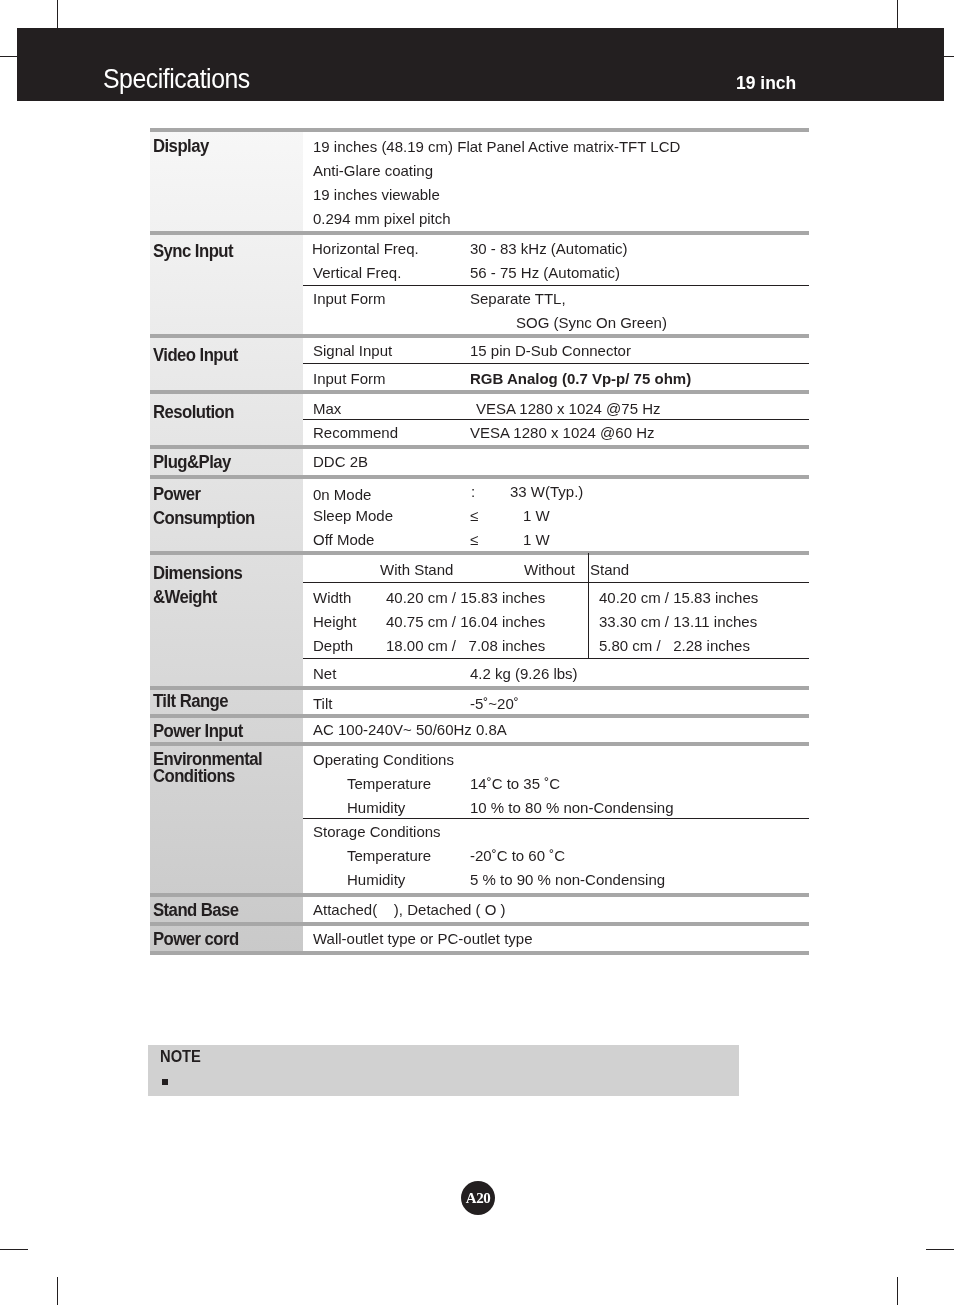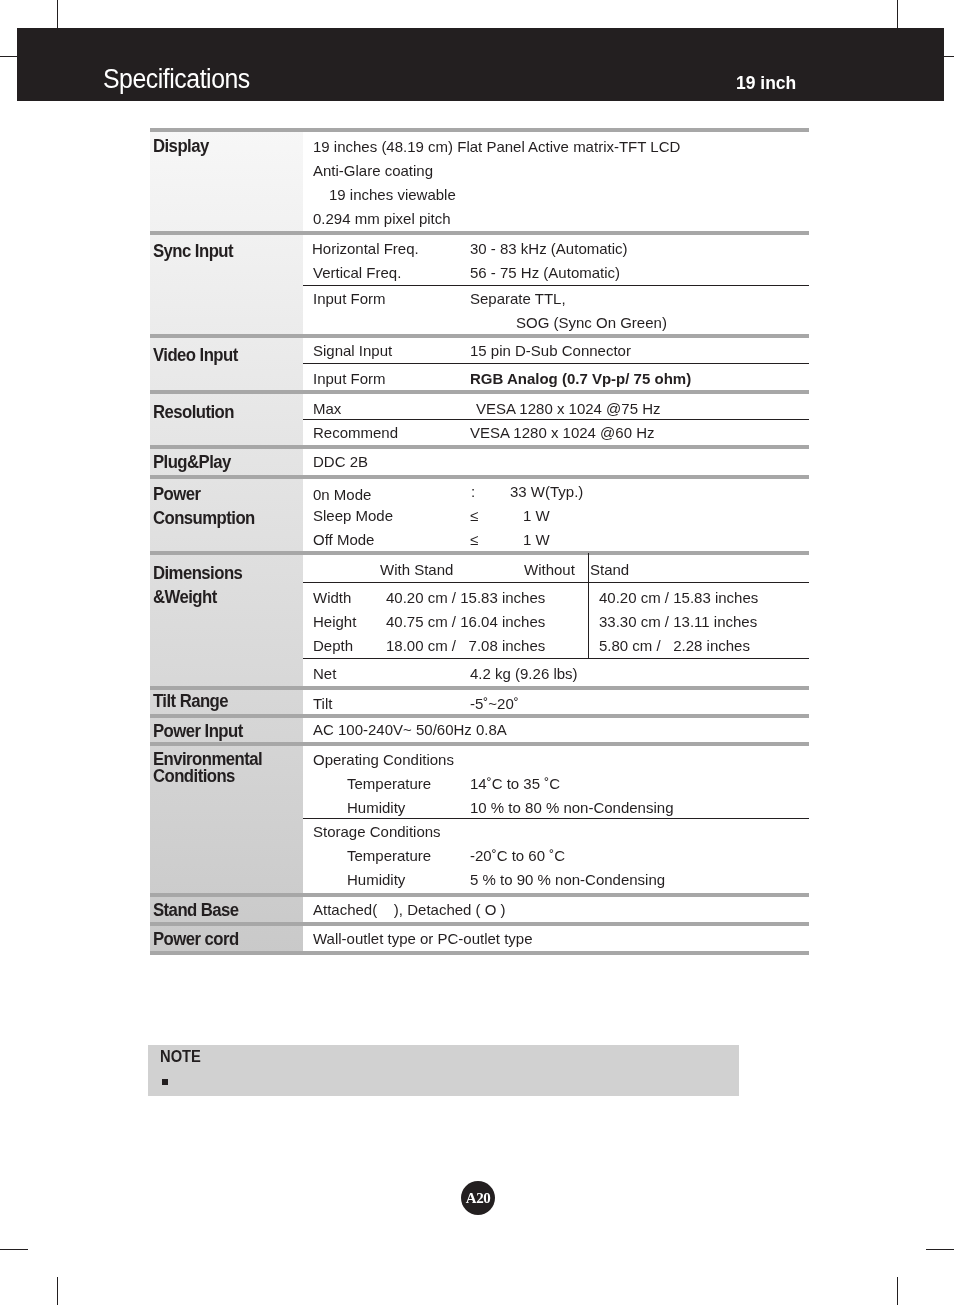--- a/index.html
+++ b/index.html
@@ -59,21 +59,21 @@
 <div class="thin" style="left:303px;top:363px;width:506px;"></div>
 <div class="thin" style="left:303px;top:419px;width:506px;"></div>
 <div class="thin" style="left:303px;top:582px;width:506px;"></div>
 <div class="thin" style="left:303px;top:658px;width:506px;"></div>
 <div class="thin" style="left:303px;top:818px;width:506px;"></div>
 <div class="vline" style="left:588px;top:553px;height:105px;"></div>
 
 <div class="lbl" style="top:134px;">Display</div>
 <div class="t" style="left:313px;top:135px;">19 inches (48.19 cm) Flat Panel Active matrix-TFT LCD</div>
 <div class="t" style="left:313px;top:159px;">Anti-Glare coating</div>
-<div class="t" style="left:329px;top:183px;">19 inches viewable</div>
+<div class="t" style="left:313px;top:183px;">19 inches viewable</div>
 <div class="t" style="left:313px;top:207px;">0.294 mm pixel pitch</div>
 
 <div class="lbl" style="top:239px;">Sync Input</div>
 <div class="t" style="left:312px;top:237px;">Horizontal Freq.</div>
 <div class="t" style="left:470px;top:237px;">30 - 83 kHz (Automatic)</div>
 <div class="t" style="left:313px;top:261px;">Vertical Freq.</div>
 <div class="t" style="left:470px;top:261px;">56 - 75 Hz (Automatic)</div>
 <div class="t" style="left:313px;top:287px;">Input Form</div>
 <div class="t" style="left:470px;top:287px;">Separate TTL,</div>
 <div class="t" style="left:470px;top:311px;margin-left:46px;">SOG (Sync On Green)</div>

